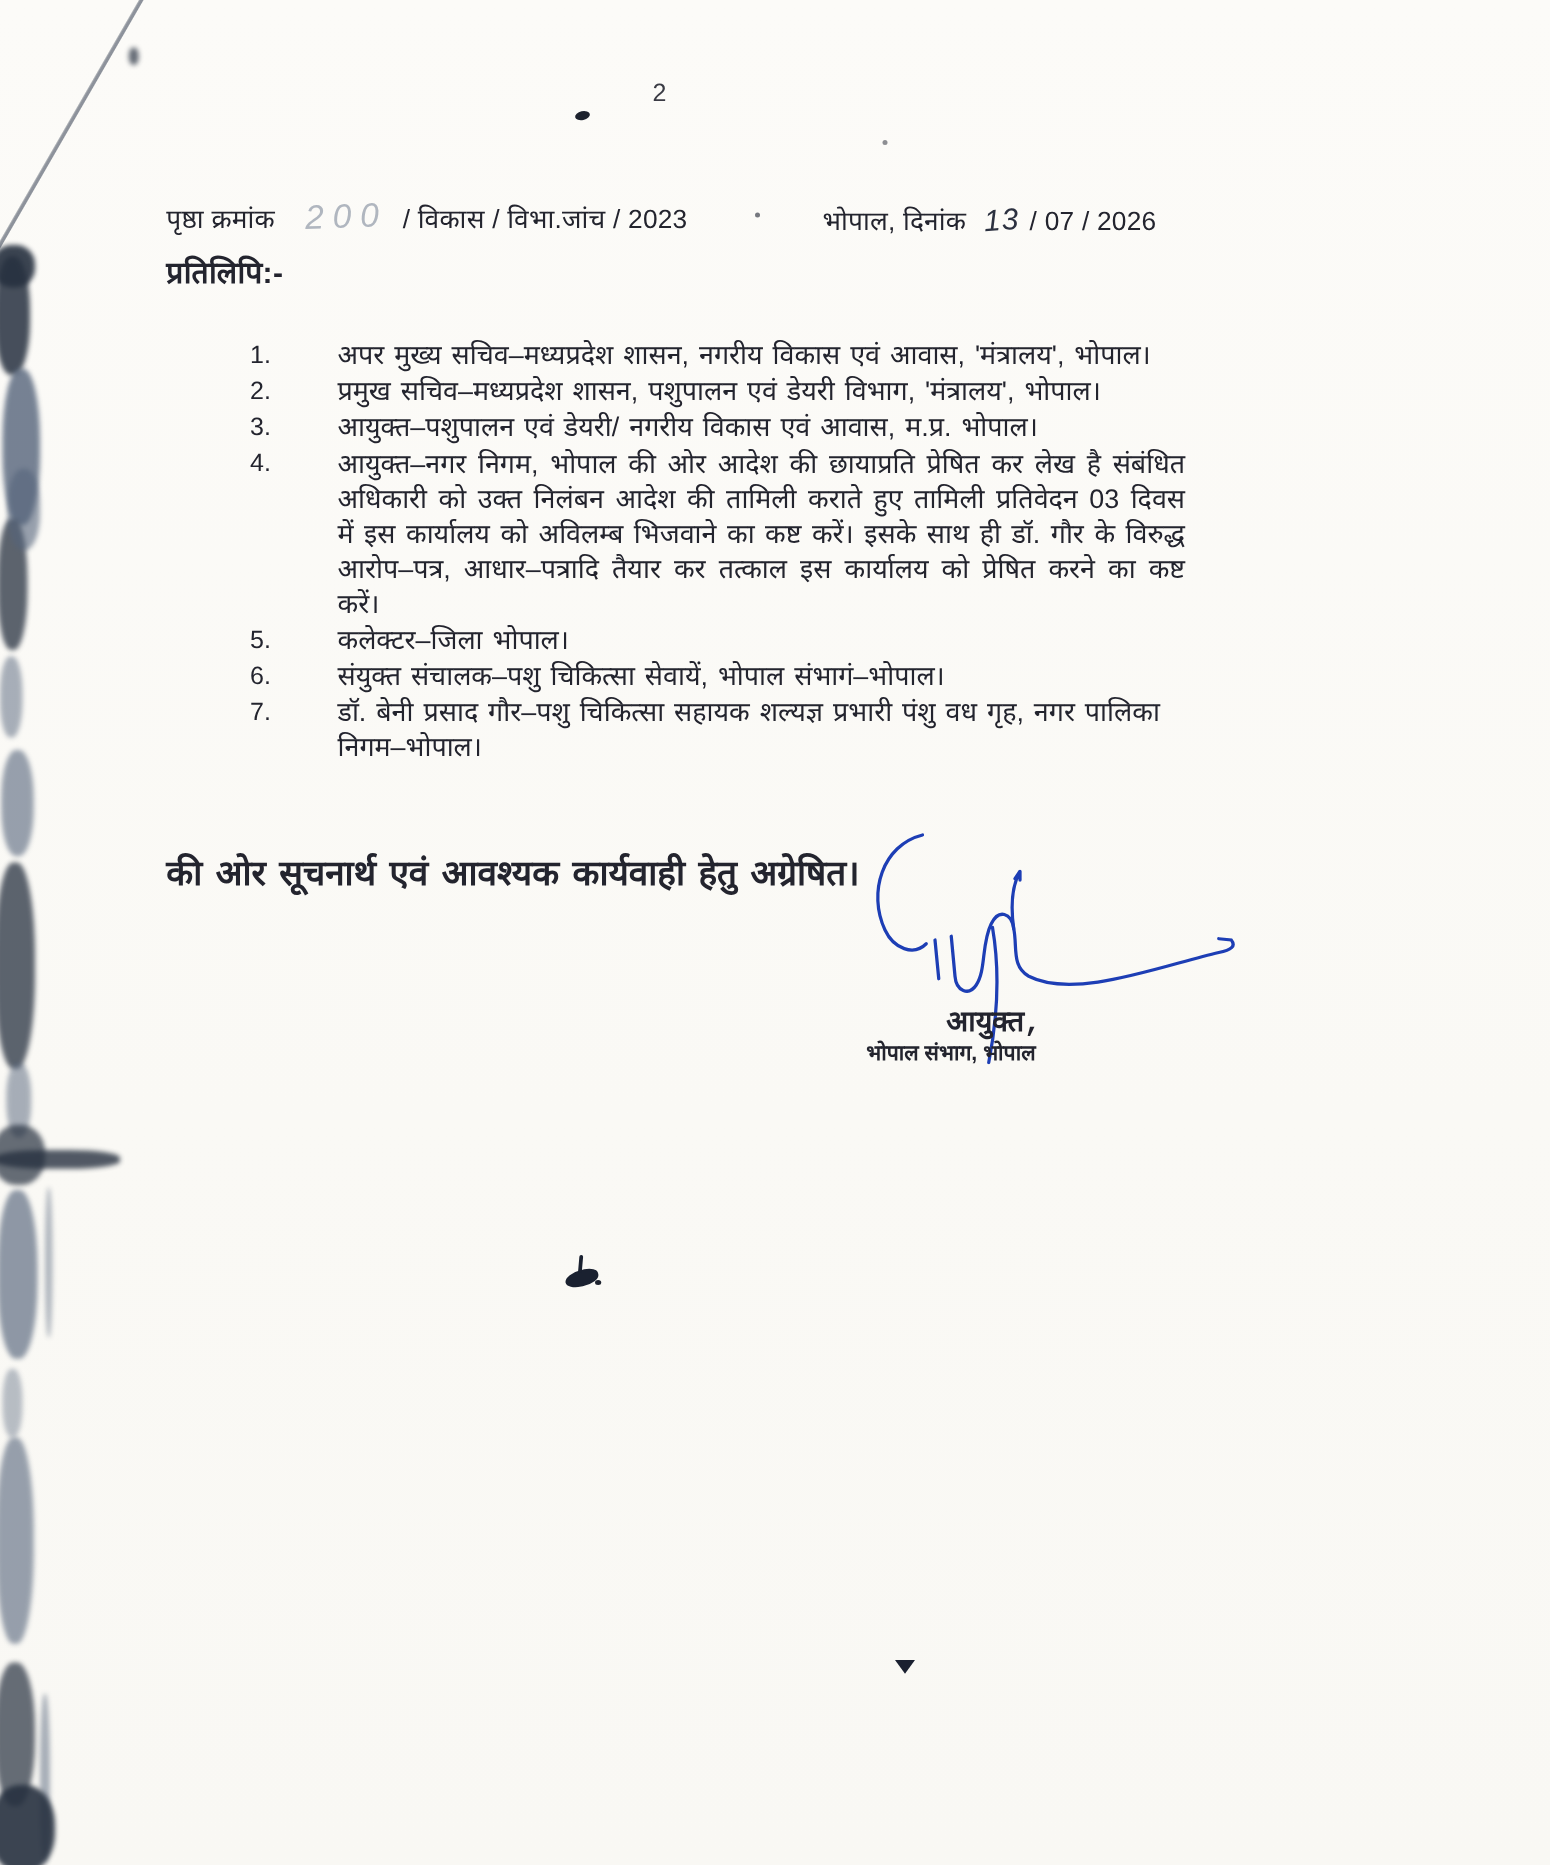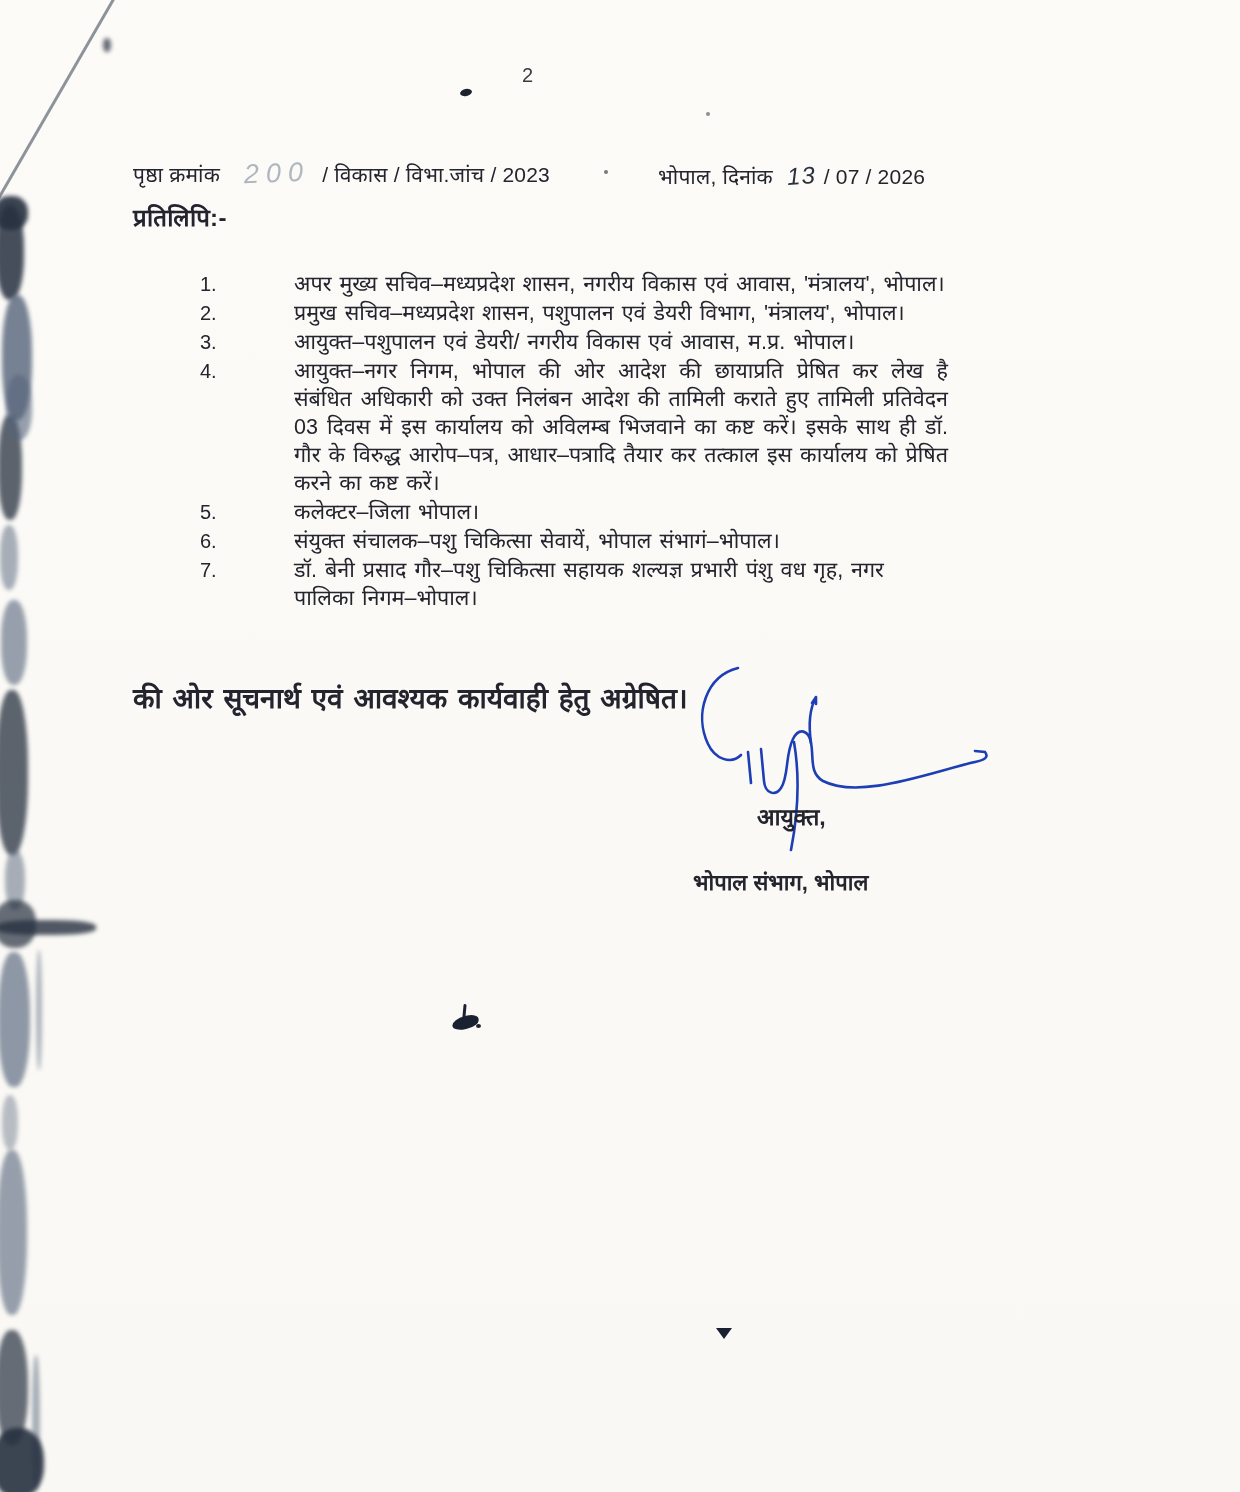--- a/index.html
+++ b/index.html
@@ -18,25 +18,25 @@
     transform:rotate(-2deg);display:inline-block;font-style:italic;
   }
   .hand-day{
     color:#2c3140;font-size:24px;font-style:italic;display:inline-block;
     transform:rotate(-4deg);letter-spacing:1px;
   }
   .copy-head{font-size:24px;font-weight:bold;letter-spacing:.3px;}
   .list{width:748px;font-size:21.5px;line-height:28px;}
   .li{display:flex;margin-bottom:1px;}
   .li .no{width:70px;flex:0 0 70px;font-size:20px;}
-  .li .tx{flex:1;word-spacing:2px;margin-left:24px;}
+  .li .tx{flex:1;word-spacing:2px;}
   .li .tx.j{text-align:justify;}
   .closing{font-size:28px;font-weight:bold;word-spacing:3px;}
-  .sig-title{font-size:23px;font-weight:bold;}
-  .sig-office{font-size:22px;font-weight:bold;margin-top:36px;}
+  .sig-title{font-size:23px;font-weight:bold;font-family:Liberation Mono, monospace;}
+  .sig-office{font-size:17px;font-weight:bold;}
   .smudge{filter:blur(2px);border-radius:45%;}
   .sm-dark{background:#273140;}
   .sm-soft{background:#55647b;}
   .edge-line{background:#8d929b;filter:blur(.6px);}
   .ink-dot{background:#1d222e;border-radius:50%;}
   .blot{background:#1a2130;border-radius:60% 40% 55% 45%;}
   .tri{width:0;height:0;border-left:8px solid transparent;border-right:8px solid transparent;border-top:11px solid #1a2030;filter:blur(.4px);}
 </style>
 </head>
 <body>

